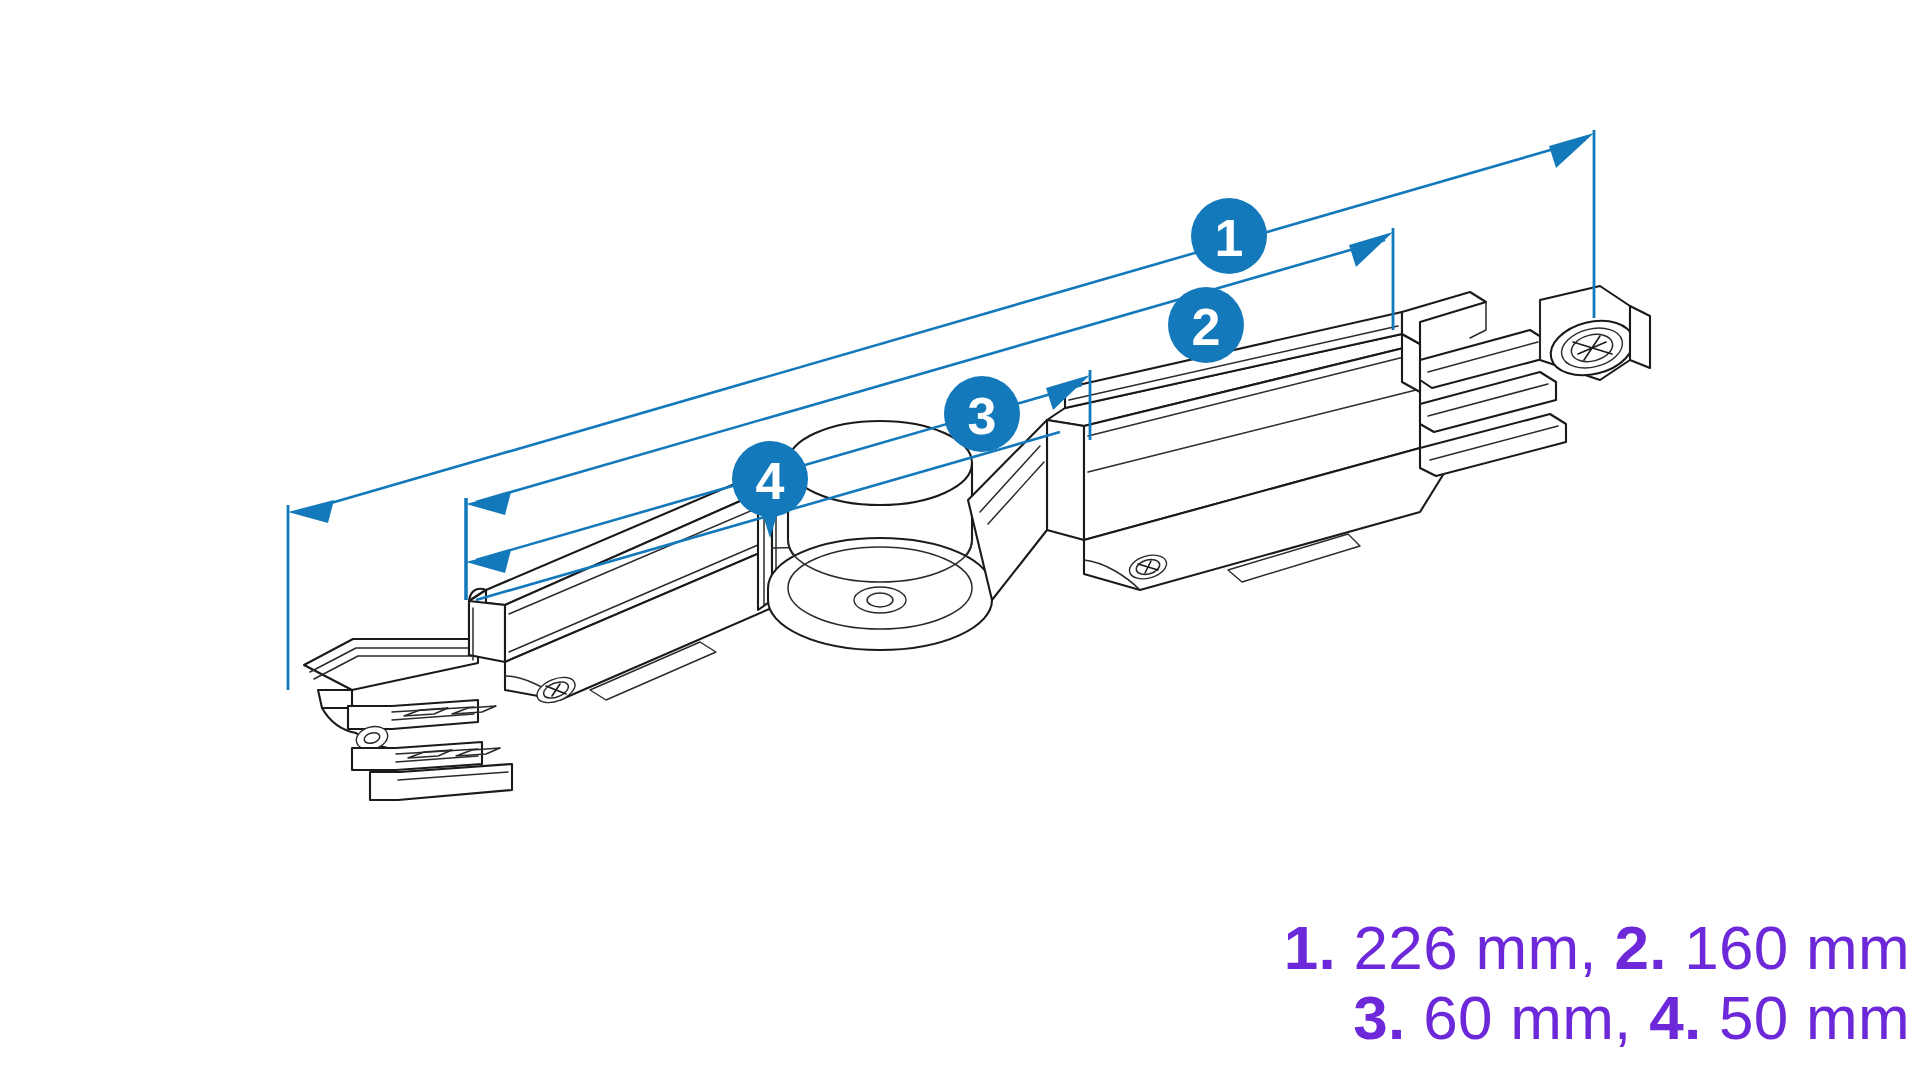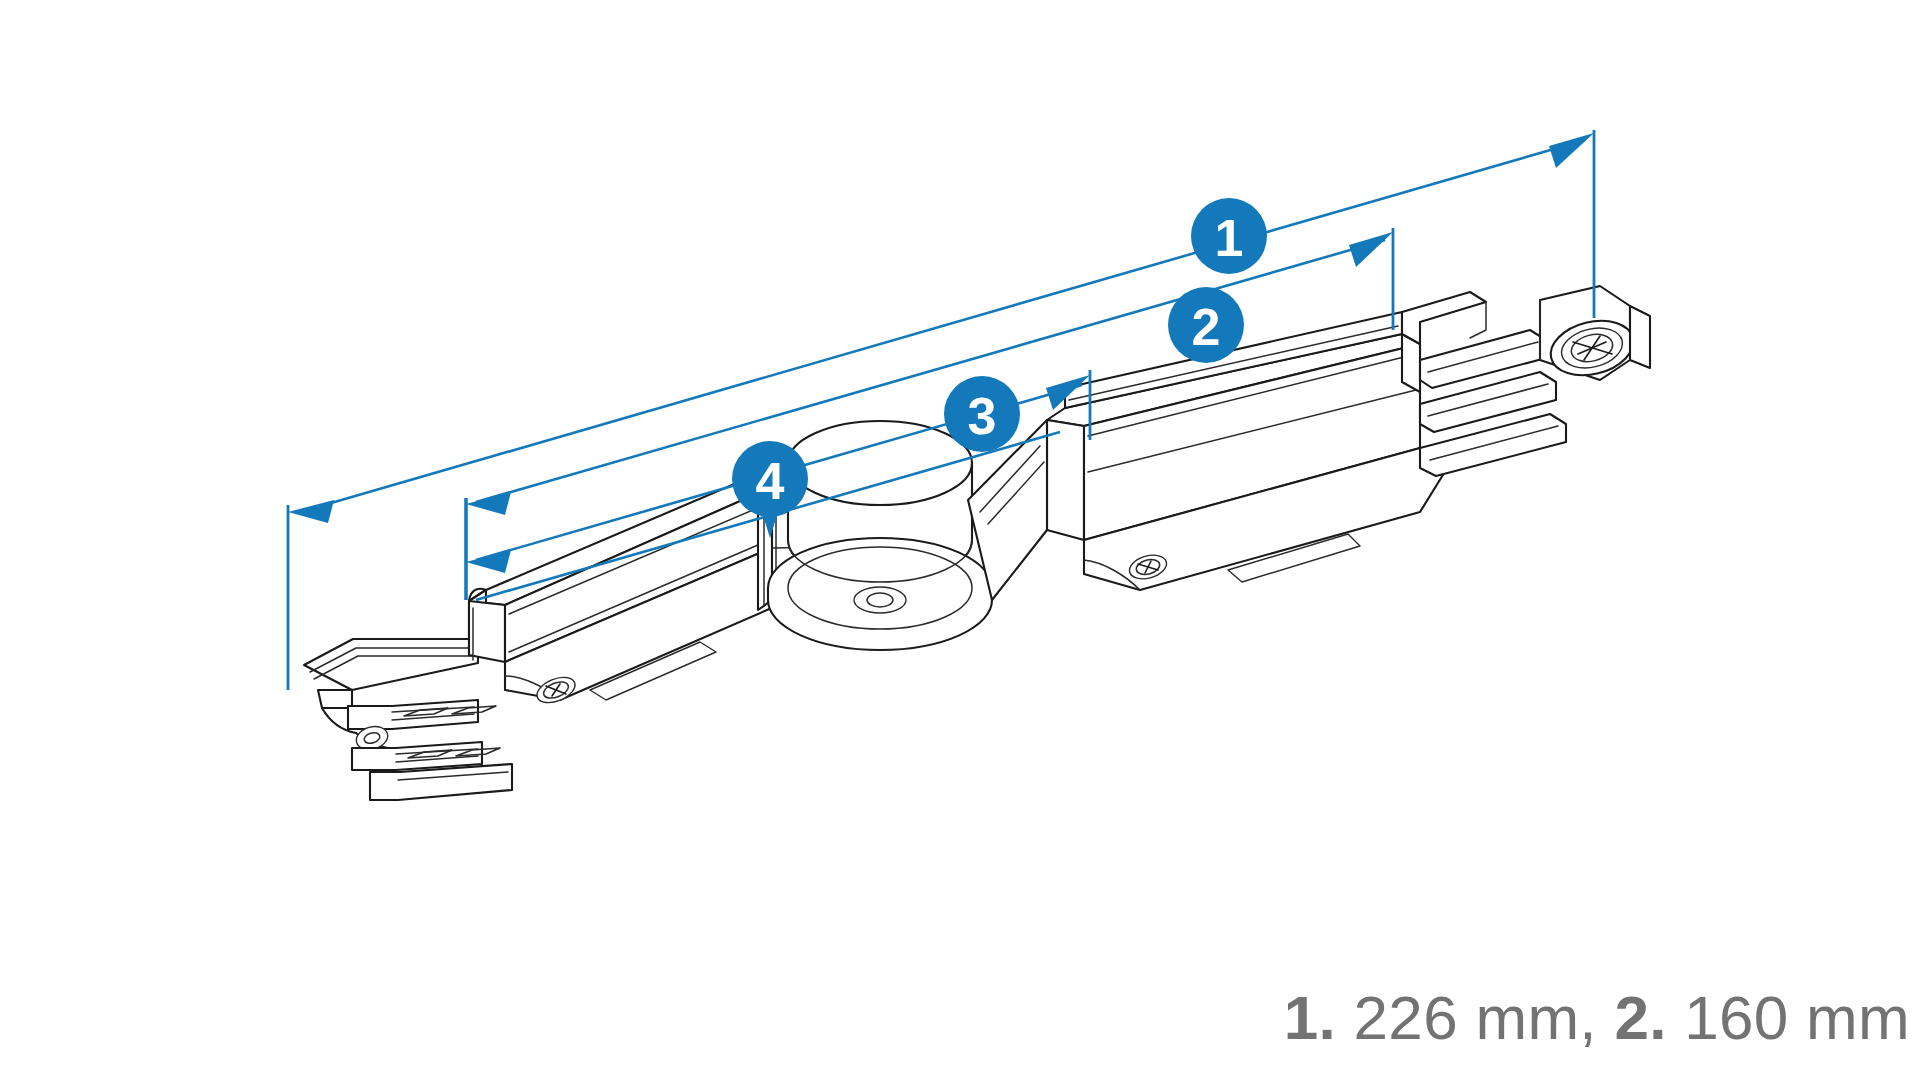--- a/index.html
+++ b/index.html
@@ -96,21 +96,21 @@
     text-anchor: middle;
     dominant-baseline: central;
   }
 
   
   #caption {
     position: absolute;
     right: 10px;
     bottom: 28px;
     text-align: right;
-    color: #737373;
+    color: #6d28d9;
     line-height: 1.12;
     letter-spacing: 0.3px;
   }
   .caption-line {
     font-size: 62px;
     font-weight: 300;
     white-space: nowrap;
     font-family: "Liberation Sans", sans-serif;
   }
   .cap-num {
@@ -320,15 +320,21 @@
     </g>
   </svg>
 
   <div id="caption">
     <div class="caption-line">
       <span class="cap-num">1.</span>
       <span class="cap-val">226 mm</span><span class="cap-val">,</span>
       <span class="cap-num">2.</span>
       <span class="cap-val">160 mm</span>
     </div>
+    <div class="caption-line">
+      <span class="cap-num">3.</span>
+      <span class="cap-val">60 mm</span><span class="cap-val">,</span>
+      <span class="cap-num">4.</span>
+      <span class="cap-val">50 mm</span>
+    </div>
   </div>
 
 </div>
 
 </body></html>

